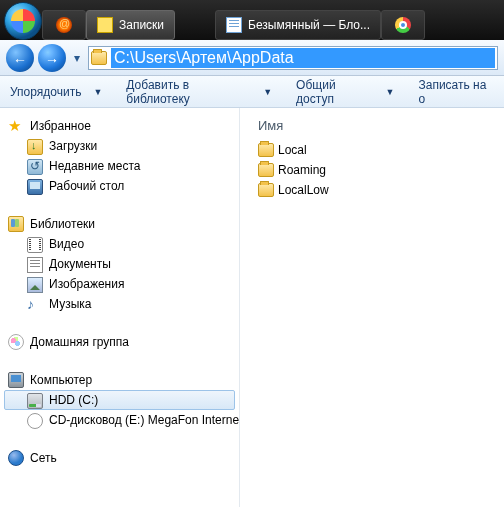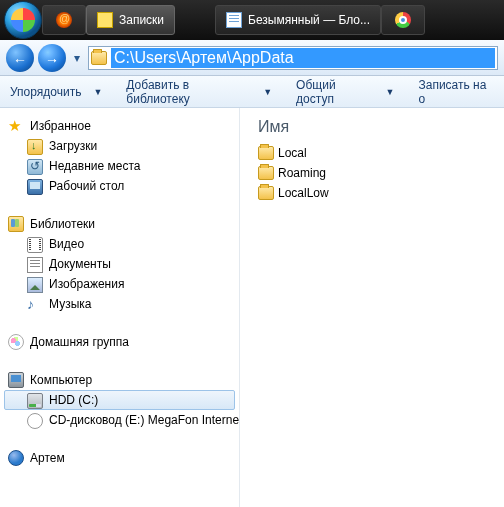--- a/index.html
+++ b/index.html
@@ -1,19 +1,19 @@
 <!DOCTYPE html>
 <html><head>
 <meta charset="utf-8">
 <style>
   * { box-sizing: border-box; margin: 0; padding: 0; font-family: "Segoe UI", Tahoma, sans-serif; font-size: 12px; }
   body { width: 504px; height: 507px; overflow: hidden; background: #fff; }
 
   
-  .taskbar { height: 40px; background: linear-gradient(#2a2a2a,#0e0e0e); display: flex; align-items: center; padding: 0 4px; }
+  .taskbar { height: 40px; background: linear-gradient(#2a2a2a,#0e0e0e); display: flex; align-items: flex-end; padding: 0 4px; }
   .start-orb { width: 38px; height: 38px; border-radius: 50%; background: radial-gradient(circle at 35% 30%, #9be0ff 0%, #2fa5e6 35%, #0b4f86 70%); border:1px solid #0a3b5f; position:relative; }
   .start-orb::after{content:"";position:absolute;inset:6px;border-radius:50%;background:conic-gradient(#f44 0 25%, #5c4 0 50%, #48f 0 75%, #fc4 0);}
   .task-btn { height: 30px; border-radius: 3px; display:flex; align-items:center; gap:6px; padding:0 10px; color:#fff; }
   .task-btn.icon-only{width:44px;justify-content:center;padding:0;}
   .task-btn.active{background:linear-gradient(#5a5a5a,#333);border:1px solid #666;}
   .task-btn.inactive{background:linear-gradient(#3a3a3a,#222);border:1px solid #444;}
   .task-btn .ticon{width:16px;height:16px;display:inline-block;}
   .mail-ico{background:radial-gradient(circle,#ff7a00 40%,#c43c00 70%);border-radius:50%;position:relative;}
   .mail-ico::after{content:"@";color:#ffcf7a;font-size:11px;position:absolute;left:3px;top:0;}
   .note-ico{background:#ffe36b;border:1px solid #c9a400;}
@@ -65,21 +65,21 @@
   .ico-img::after{content:"";position:absolute;left:2px;bottom:2px;width:0;height:0;border-left:5px solid transparent;border-right:5px solid transparent;border-bottom:5px solid #4a7a4a;}
   .ico-music{color:#3a6fa8;font-size:14px;line-height:14px;}
   .ico-homegroup{background:radial-gradient(circle at 30% 40%,#f9c 20%,transparent 21%),radial-gradient(circle at 60% 60%,#9cf 20%,transparent 21%),radial-gradient(circle at 50% 30%,#cf9 20%,transparent 21%);border:1px solid #aaa;border-radius:50%;}
   .ico-computer{background:linear-gradient(#cfd6dc,#8a939b);border:1px solid #5a636b;border-radius:2px;position:relative;}
   .ico-computer::after{content:"";position:absolute;inset:2px 2px 5px 2px;background:#4a90d2;}
   .ico-hdd{background:linear-gradient(#e0e4e8,#b4bac0);border:1px solid #7a8088;border-radius:2px;position:relative;}
   .ico-hdd::after{content:"";position:absolute;left:1px;right:1px;bottom:1px;height:3px;background:linear-gradient(90deg,#4ab04a 60%,#dde 60%);border-radius:1px;}
   .ico-cd{border-radius:50%;background:radial-gradient(circle,#fff 15%,#ddd 25%,conic-gradient(#f9c,#9cf,#cf9,#fc9,#f9c) 30%);border:1px solid #999;}
   .ico-net{border-radius:50%;background:radial-gradient(circle at 35% 30%,#9be,#2a7acc 60%);border:1px solid #1a4e8a;}
 
-  .colhead{color:#4a5a6a;padding:2px 4px 8px 4px;font-size:16px;}
+  .colhead{color:#4a5a6a;padding:2px 4px 8px 4px;font-size:13px;}
   .fileitem{display:flex;align-items:flex-start;gap:4px;padding:2px 4px;height:20px;}
 </style>
 </head>
 <body>
 
 <div class="taskbar">
   <div class="start-orb"></div>
   <div class="task-btn icon-only inactive">
       <span class="ticon mail-ico"></span>
     </div>
@@ -188,21 +188,21 @@
         </div>
       <div class="item">
           <span class="ico ico-cd"></span>
           <span style="white-space:nowrap;">CD-дисковод (E:) MegaFon Internet</span>
         </div>
     </div>
 
     <div class="group">
       <div class="grouphead">
           <span class="ico ico-net"></span>
-          <span>Артем</span>
+          <span>Сеть</span>
         </div>
     </div>
 
   </div>
 
   <div class="contentpane">
     <div class="colhead">Имя</div>
     <div class="fileitem">
         <span class="folder-ico"></span>
         <span>Local</span>

